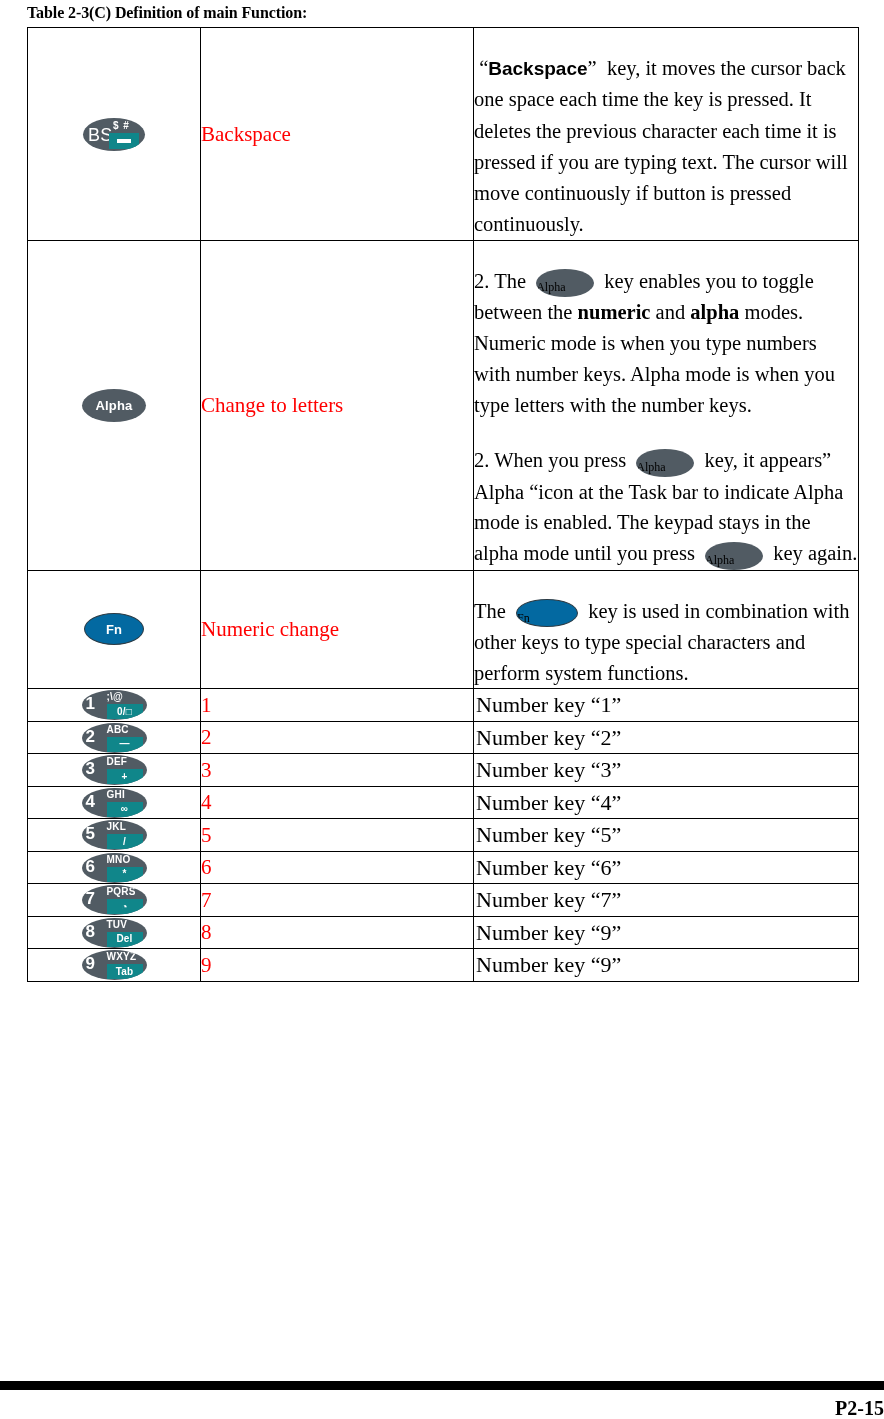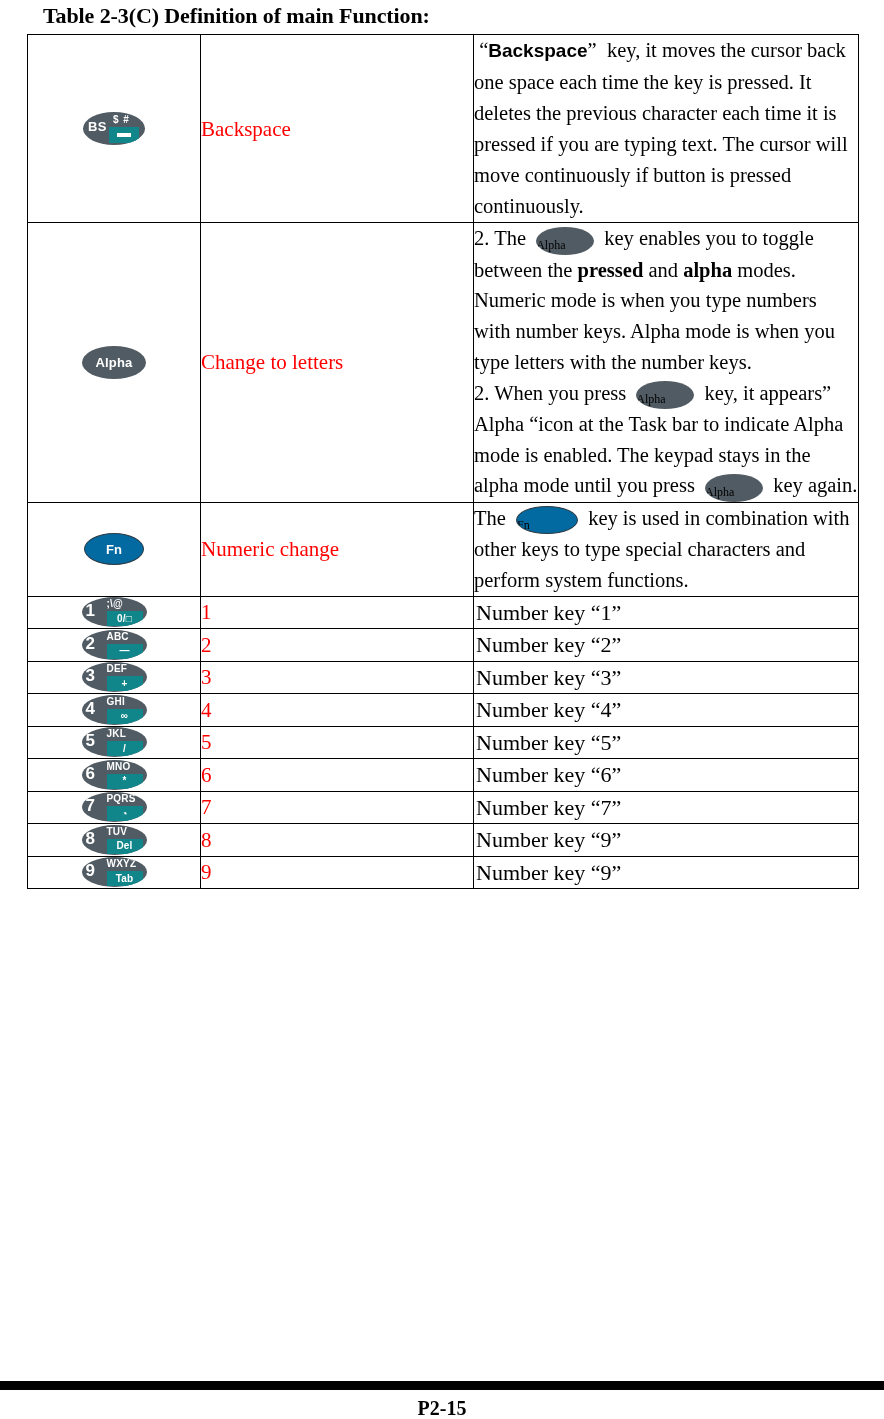--- a/index.html
+++ b/index.html
@@ -20,23 +20,23 @@
     width: 884px;
     height: 1419px;
     box-sizing: border-box;
     padding: 0 27px;
     position: relative;
   }
 
   .page-title {
     font-family: "Liberation Serif", "DejaVu Serif", serif;
     font-weight: bold;
-    font-size: 22px;
+    font-size: 16px;
     line-height: 1.2;
-    margin: 3px 0 5px 16px;
+    margin: 3px 0 5px 0;
     letter-spacing: -0.1px;
   }
 
   table.keytable {
     border-collapse: collapse;
     width: 800px;
     table-layout: fixed;
   }
   table.keytable td {
     border: 1.6px solid #000000;
@@ -54,20 +54,21 @@
     font-size: 21px;
     line-height: 1.15;
     white-space: nowrap;
   }
   .label-red.num { font-size: 21px; }
 
   .desc {
     font-family: "Liberation Serif", "DejaVu Serif", serif;
     font-size: 20.5px;
     line-height: 1.52;
+    margin-top: 25px;
   }
   .desc.tight { line-height: 1.5; }
   .desc b { font-weight: bold; }
   .desc .sans-b {
     font-family: "Liberation Sans", "DejaVu Sans", sans-serif;
     font-weight: bold;
     font-size: 19px;
   }
   .desc-oneline {
     font-family: "Liberation Serif", "DejaVu Serif", serif;
@@ -95,22 +96,22 @@
     box-sizing: border-box;
   }
 
   
   .key-bs { width: 62px; height: 33px; }
   .key-bs .bs-txt {
     position: absolute;
     left: 5px; top: 7px;
     color: #ffffff;
     font-family: "Liberation Sans", "DejaVu Sans", sans-serif;
-    font-weight: bold;
-    font-size: 13px;
+    font-weight: normal;
+    font-size: 18px;
     letter-spacing: 0.3px;
   }
   .key-bs .bs-sym {
     position: absolute;
     left: 30px; top: 2px;
     color: #ffffff;
     font-family: "Liberation Sans", "DejaVu Sans", sans-serif;
     font-weight: bold;
     font-size: 10px;
     letter-spacing: 1px;
@@ -198,21 +199,21 @@
     position: absolute;
     left: 0;
     width: 884px;
     height: 9px;
     background: #000000;
   }
   .footer {
     position: absolute;
     left: 0;
     width: 884px;
-    text-align: center;
+    text-align: right;
     font-family: "Liberation Serif", "DejaVu Serif", serif;
     font-weight: bold;
     font-size: 20px;
   }
 </style>
 </head>
 <body>
 
 <div class="page">
 
@@ -249,21 +250,21 @@
         <td class="col-label">
           <span class="label-red">Change to letters</span>
         </td>
         <td class="col-desc">
           <div class="desc tight">
             <span>2. The</span>
             <span class="keycap ell key-alpha-inline">
               <span class="ak">Alpha</span>
             </span>
             <span>key enables you to toggle between the</span>
-            <b>pressed</b>
+            <b>numeric</b>
             <span>and</span>
             <b>alpha</b>
             <span>modes. Numeric mode is when you type numbers with number keys. Alpha mode is when you type letters with the number keys.</span>
           </div>
           <div class="desc tight" style="">
             <span>2. When you press</span>
             <span class="keycap ell key-alpha-inline">
               <span class="ak">Alpha</span>
             </span>
             <span>key, it appears” Alpha “icon at the Task bar to indicate Alpha mode is enabled. The keypad stays in the alpha mode</span>

